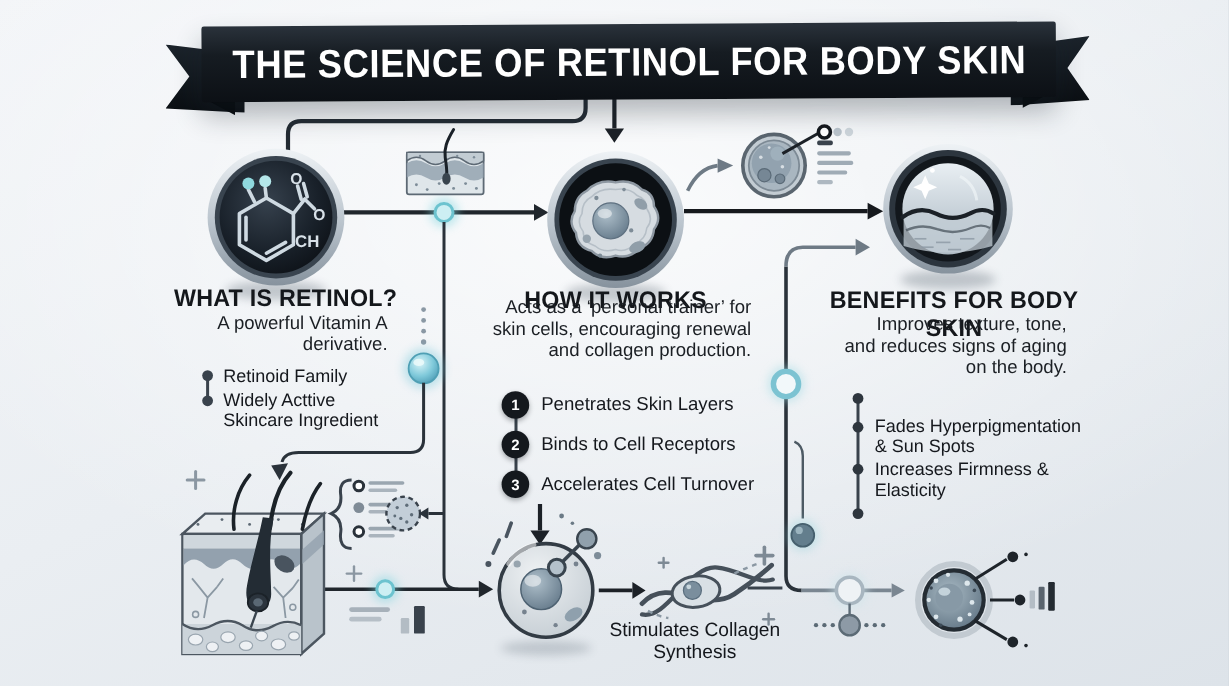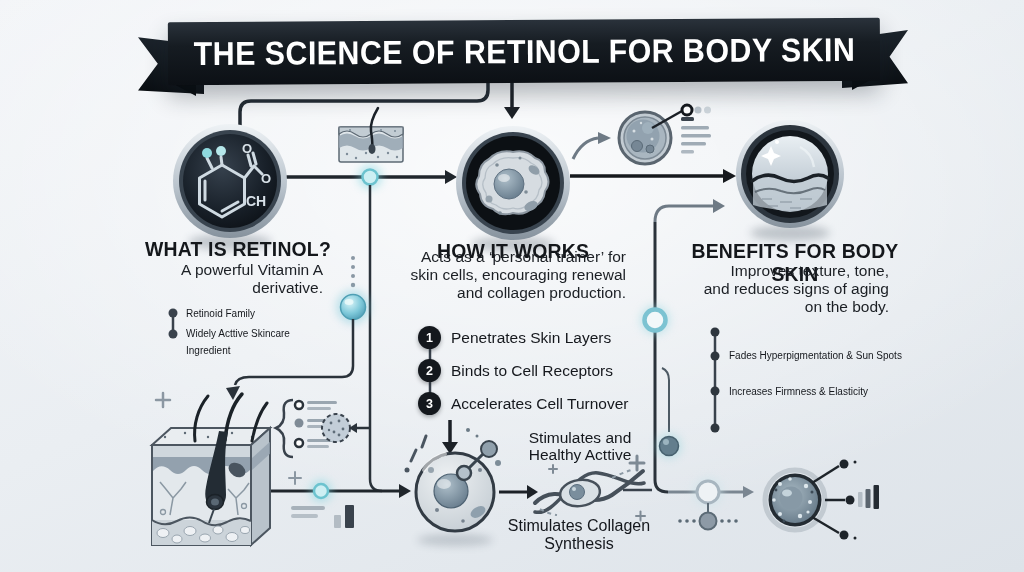--- a/index.html
+++ b/index.html
@@ -32,21 +32,21 @@
   .tail-right{
     left:842px;top:30px;width:66px;height:58px;
     clip-path:polygon(0 16%,100% 0,72% 46%,100% 92%,0 100%);
   }
   .fold{width:26px;height:14px;background:#05080b;}
   .fold-left{left:170px;top:82px;clip-path:polygon(0 0,100% 0,100% 100%);}
   .fold-right{left:852px;top:76px;clip-path:polygon(0 0,100% 0,0 100%);}
   
   .heading{font-weight:800;font-size:20px;letter-spacing:.2px;text-align:center;color:#14171b;transform:scaleX(.97);}
   .desc{font-size:15.5px;line-height:18px;text-align:right;color:#1b1f24;}
-  .bullet-text{font-size:10px;line-height:16.5px;color:#15181d;}
+  .bullet-text{font-size:15px;line-height:16.5px;color:#15181d;}
   .step{display:flex;align-items:center;gap:10px;}
   .step-num{
     width:23px;height:23px;border-radius:50%;background:#14181d;color:#fff;flex:0 0 23px;
     font-size:12.5px;font-weight:700;display:flex;align-items:center;justify-content:center;
     box-shadow:0 2px 4px rgba(20,25,32,.35);
   }
   .step-label{font-size:15.5px;color:#15181d;}
   .caption{text-align:center;color:#14171c;font-size:15.5px;line-height:17px;}
   .caption-b{font-size:16px;line-height:18px;}
   svg text{font-family:"Liberation Sans","DejaVu Sans",sans-serif;}
@@ -501,16 +501,15 @@
   <div class="abs step" style="left:418px;top:392px;">
     <span class="step-num">3</span>
     <span class="step-label">Accelerates Cell Turnover</span>
   </div>
 
   <div class="abs heading" style="left:673px;top:240px;width:244px;">BENEFITS FOR BODY SKIN</div>
   <div class="abs desc" style="left:701px;top:262px;width:188px;">Improves texture, tone, and reduces signs of aging on the body.</div>
   <div class="abs bullet-text" style="left:729px;top:348px;width:175px;">Fades Hyperpigmentation &amp; Sun Spots</div>
   <div class="abs bullet-text" style="left:729px;top:384px;width:152px;">Increases Firmness &amp; Elasticity</div>
 
-  <div class="abs caption" style="left:505px;top:429px;width:150px;">Stimulates and Healthy Acttive</div>
   <div class="abs caption caption-b" style="left:500px;top:517px;width:158px;">Stimulates Collagen Synthesis</div>
 
 </div>
 
 </body></html>

